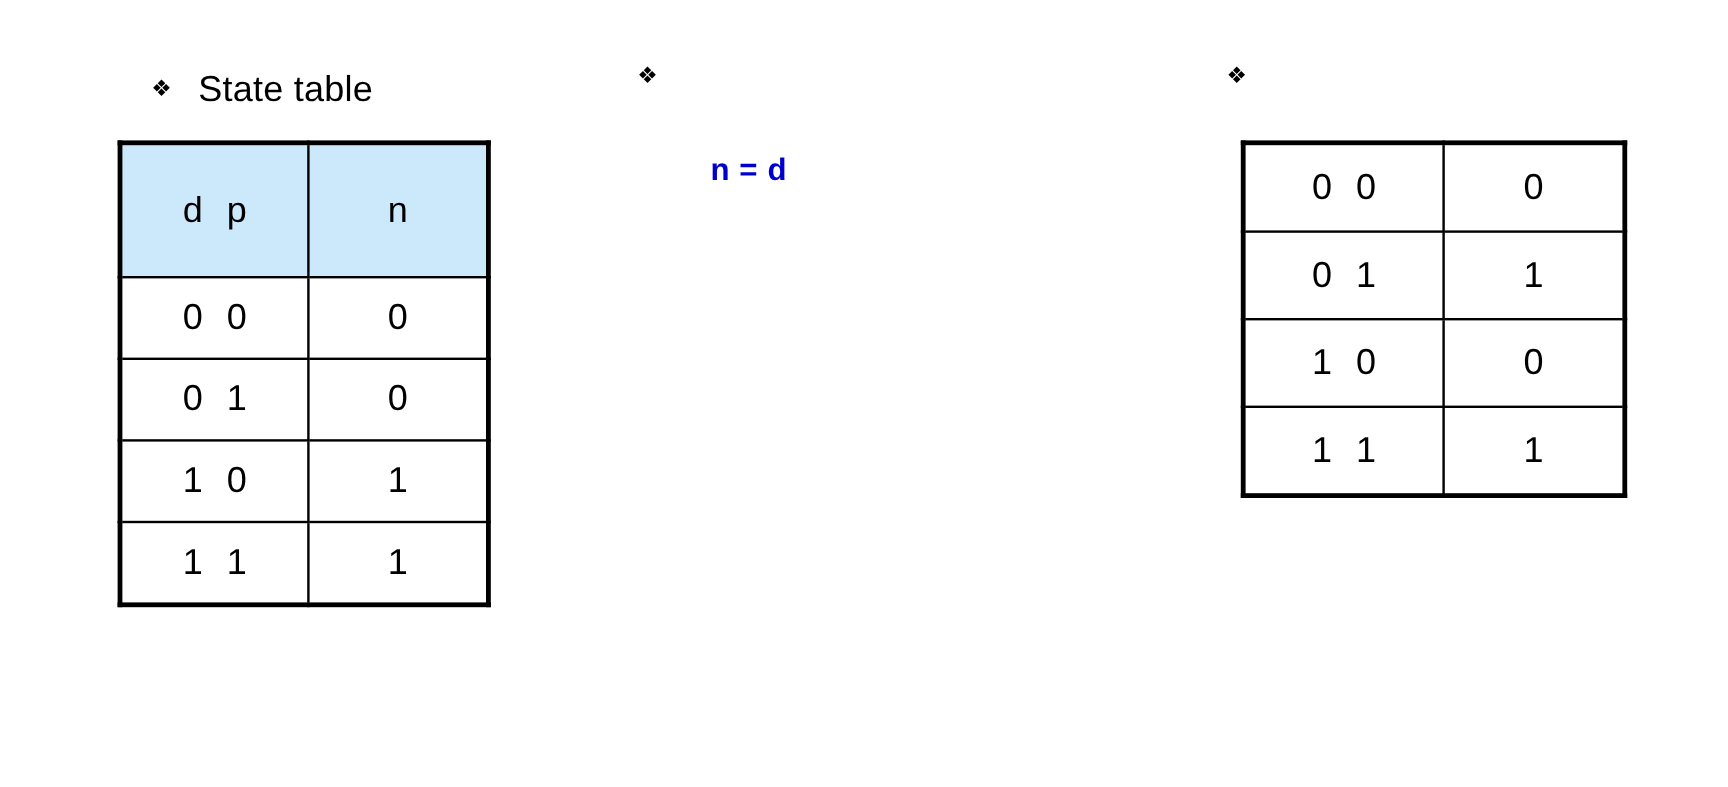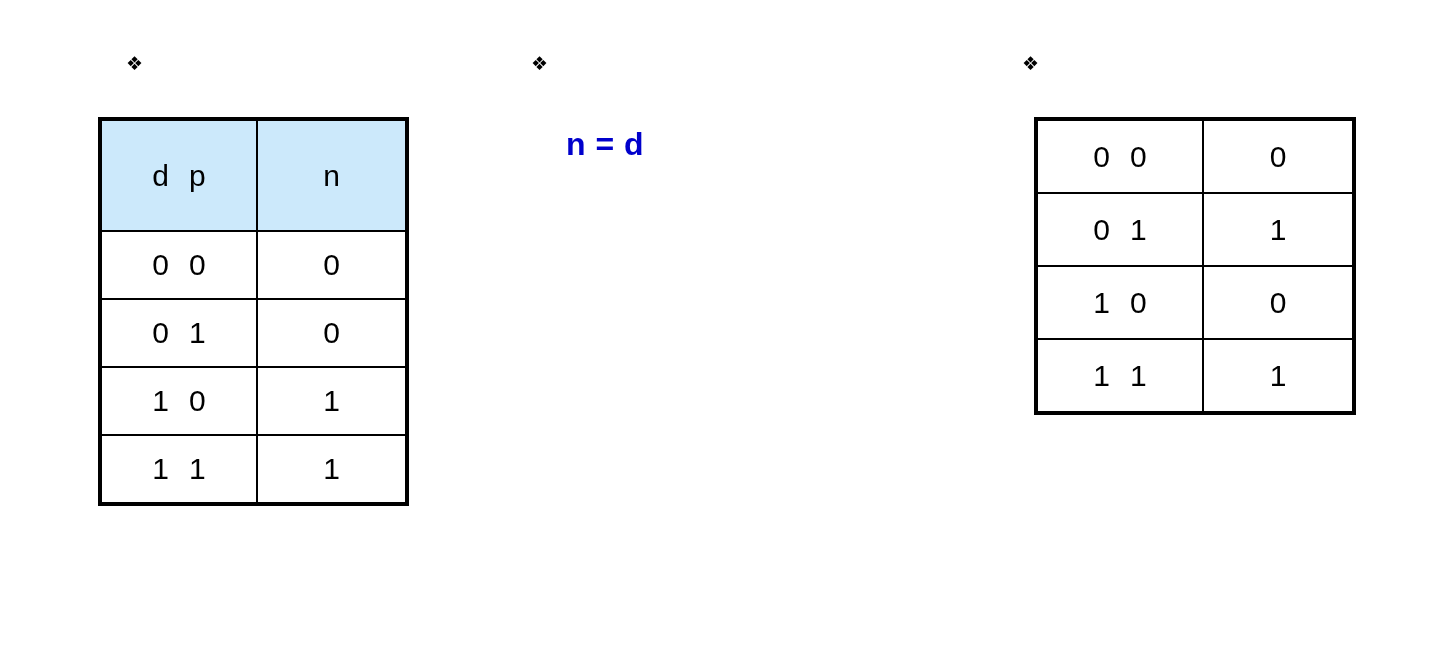--- a/index.html
+++ b/index.html
@@ -41,23 +41,23 @@
     top: -4px;
   }
 
   #heading-state-table   { left: 126px; top: 58px; }
   #heading-state-equation{ left: 531px; top: 58px; }
   #heading-excitation    { left: 1022px; top: 58px; }
 
   
   .equation {
     position: absolute;
-    left: 566px;
+    left: 592px;
     top: 126px;
-    font-size: 32px;
+    font-size: 26px;
     font-weight: bold;
     color: #0000cc;
     white-space: nowrap;
     letter-spacing: 0.5px;
   }
 
   
   .tbl {
     position: absolute;
     border-collapse: collapse;
@@ -102,20 +102,21 @@
   .arrow-line { white-space: nowrap; }
   .arrow-line .arw { padding: 0 3px; }
 </style>
 </head>
 <body>
 
 <div class="slide">
 
   <div class="heading" id="heading-state-table">
     <span class="bullet">❖</span>
+    <span>State table</span>
   </div>
 
   <div class="heading" id="heading-state-equation">
     <span class="bullet">❖</span>
   </div>
 
   <div class="heading" id="heading-excitation">
     <span class="bullet">❖</span>
   </div>
 

